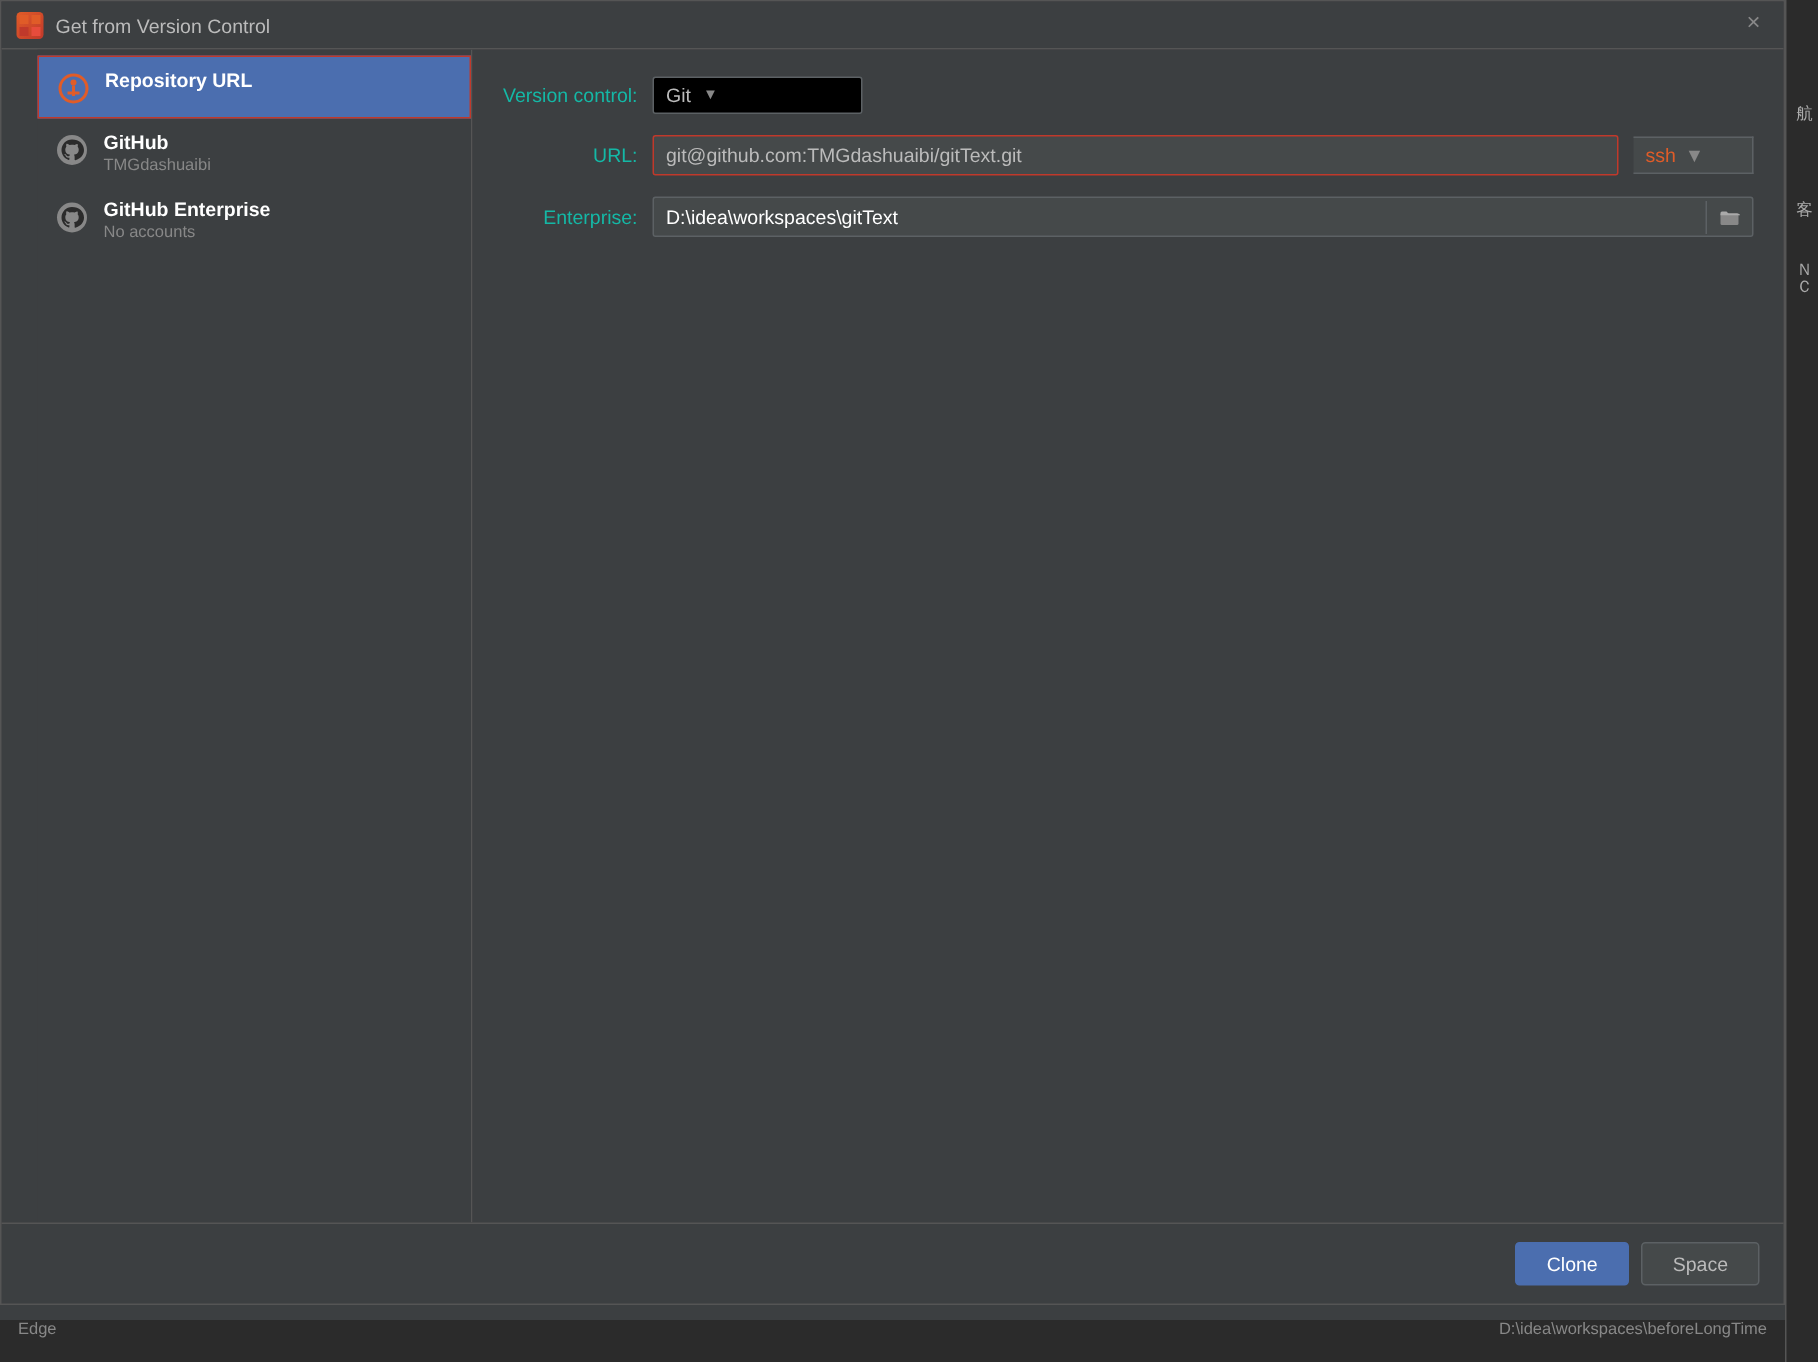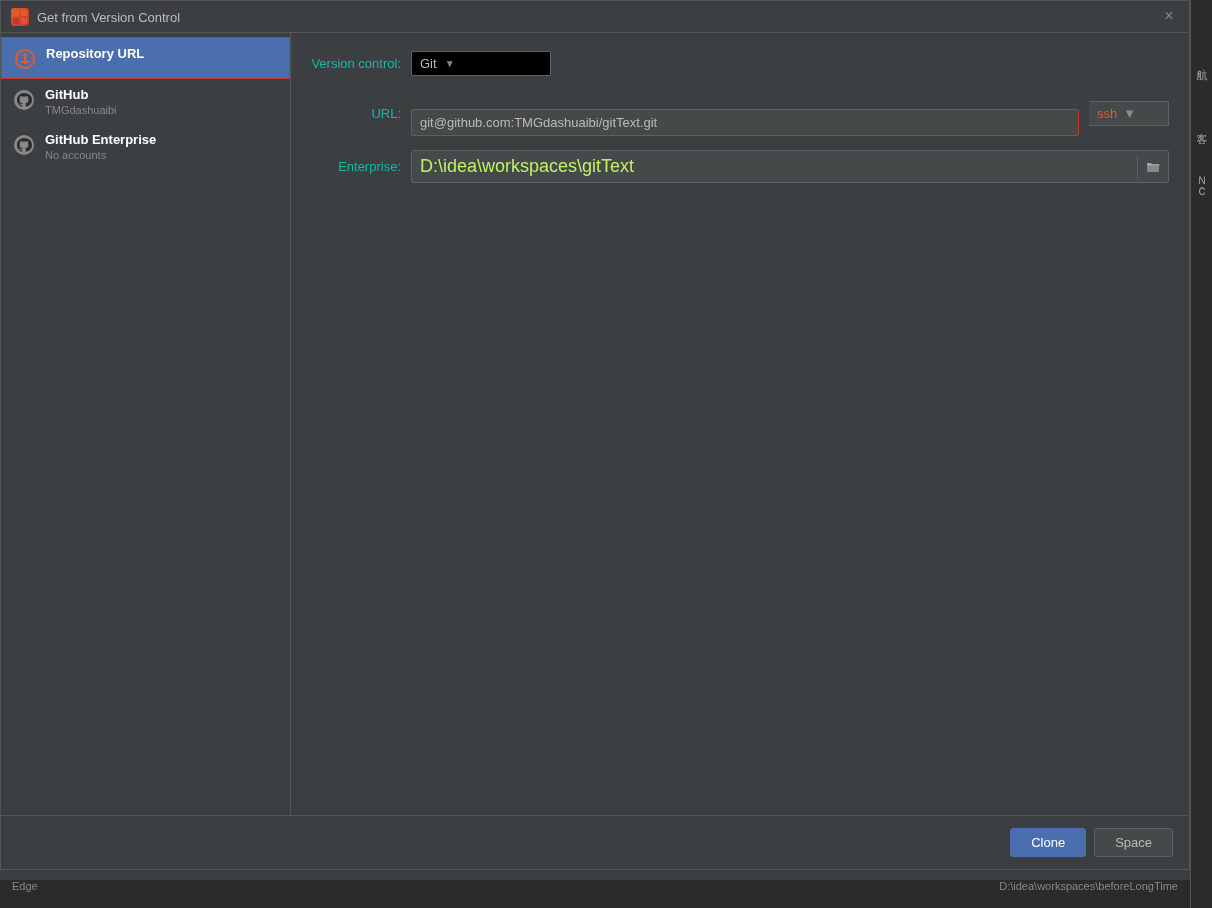--- a/index.html
+++ b/index.html
@@ -73,20 +73,21 @@
       cursor: pointer;
       font-size: 16px;
       border-radius: 2px;
     }
 
     
     .dialog-body {
       display: flex;
       flex: 1;
       overflow: hidden;
+      padding-left: 24px;
     }
 
     
     .sidebar {
       width: 290px;
       background: #3c3f41;
       border-right: 1px solid #555555;
       padding: 4px 0;
       flex-shrink: 0;
     }
@@ -212,22 +213,22 @@
       background: #45494a;
       border: 1px solid #5c6164;
       border-radius: 2px;
       display: flex;
       align-items: center;
     }
 
     .dir-input {
       background: transparent;
       border: none;
-      color: #bef264;
-      font-size: 18px;
+      color: #ffffff;
+      font-size: 13px;
       padding: 5px 8px;
       flex: 1;
       outline: none;
     }
 
     .dir-browse-btn {
       padding: 4px 8px;
       color: #888;
       cursor: pointer;
       border-left: 1px solid #5c6164;
@@ -381,21 +382,21 @@
       <div class="form-row">
         <span class="form-label">Version control:</span>
         <div class="select-control">
           <span>Git</span>
           <span class="select-arrow">▼</span>
         </div>
       </div>
 
       <div class="form-row">
         <span class="form-label">URL:</span>
-        <div class="url-input-wrapper" style="flex:1;margin-top:19px;">
+        <div class="url-input-wrapper" style="flex:1;">
           <input type="text" class="url-input" value="git@github.com:TMGdashuaibi/gitText.git" style="">
         </div>
         <div class="ssh-dropdown">
           <span>ssh</span>
           <span style="color:#888;">▼</span>
         </div>
       </div>
 
       <div class="form-row">
         <span class="form-label">Enterprise:</span>

